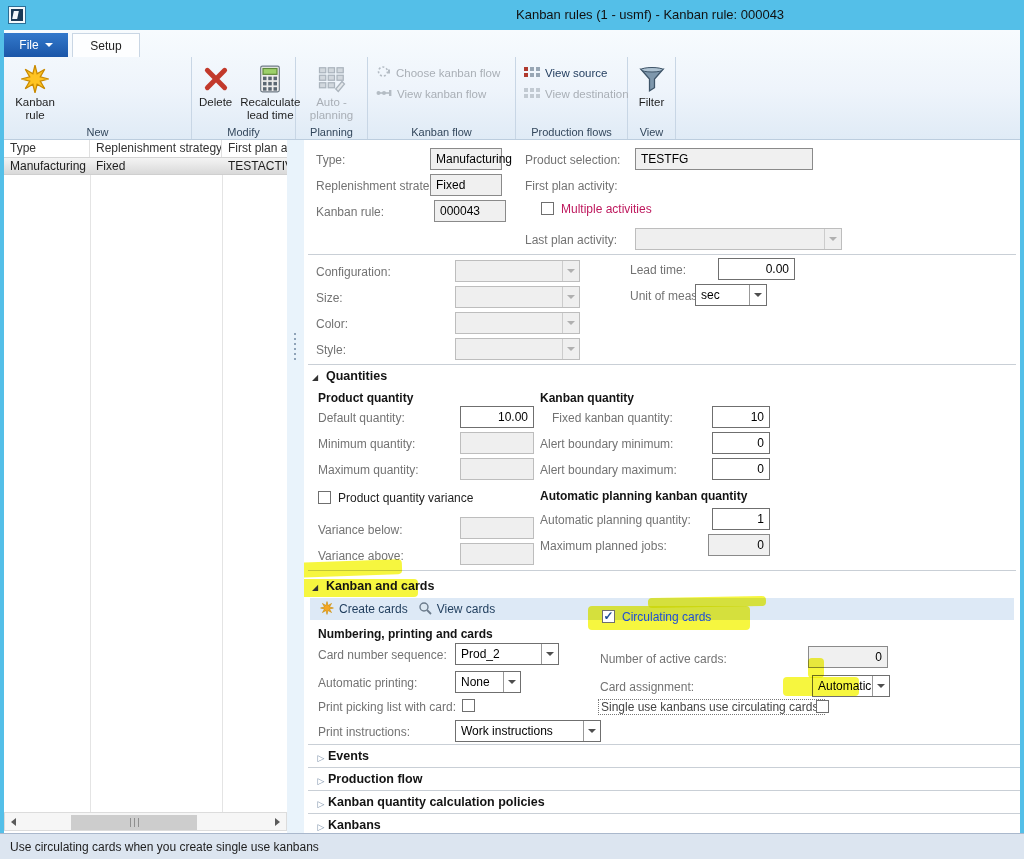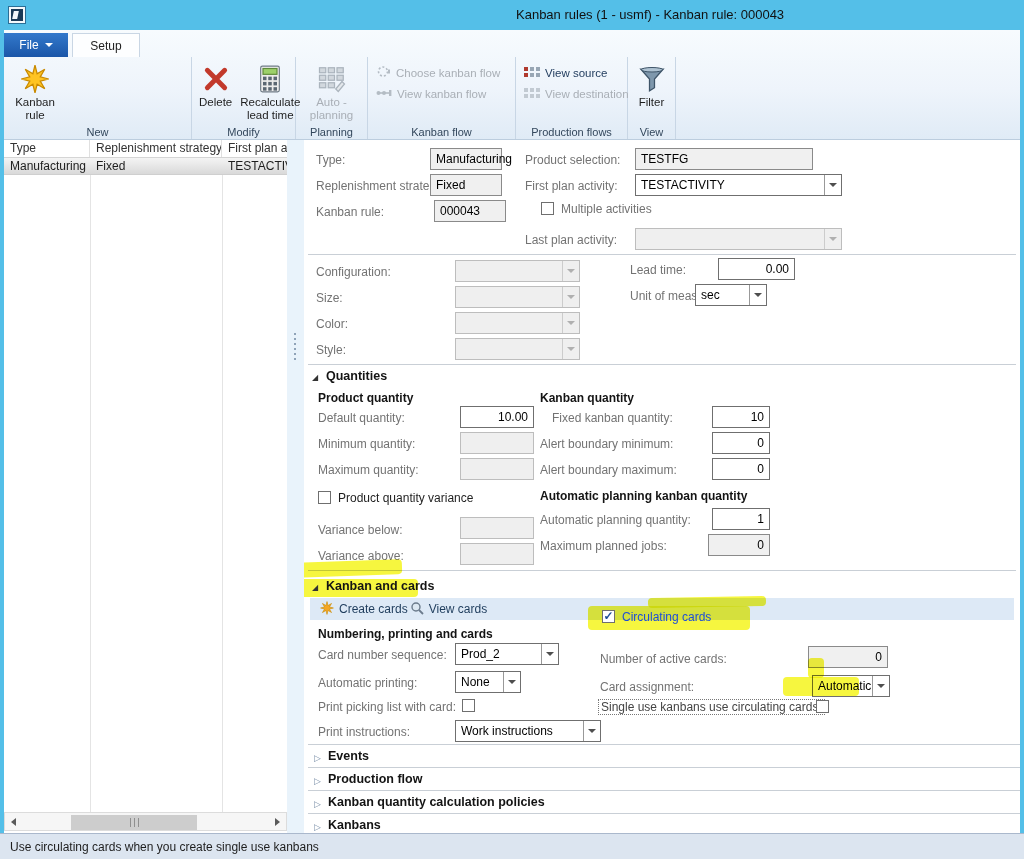--- a/index.html
+++ b/index.html
@@ -69,25 +69,25 @@
   .combo.dis .arw { border-left-color:#CCC; }
   .combo.dis .caret { border-top-color:#B0B0B0; }
   .cb { position:absolute; width:13px; height:13px; border:1px solid #6F6F6F; background:#fff; text-align:center; }
   .cb.checked::before { content:"✓"; display:block; font-size:12px; line-height:11px; font-weight:bold; color:#1C4C96; }
   .bold-sub { position:absolute; font-size:12px; font-weight:bold; color:#141414; white-space:nowrap; }
   .sec-h { position:absolute; font-size:12.5px; font-weight:bold; color:#141414; white-space:nowrap; z-index:2; }
   .tri-open { position:absolute; font-size:8px; color:#333; z-index:2; }
   .tri-open::before { content:"◢"; }
   .hr { position:absolute; left:4px; right:4px; height:1px; background:#C9CFD6; }
   .hl { position:absolute; background:#F4F40E; opacity:.8; mix-blend-mode:multiply; border-radius:4px; z-index:1; }
-  .crow { position:absolute; left:4px; right:0; height:23px; border-top:1px solid #C9CFD6; display:flex; align-items:center; }
+  .crow { position:absolute; left:4px; right:0; height:23px; border-top:1px solid #C9CFD6; display:flex; align-items:center;text-align:center; }
   .crow .t { width:14px; margin-left:6px; }
   .crow .t::before { content:"▷"; color:#7A8FA8; font-size:9px; }
   .crow .cl { font-size:12.5px; font-weight:bold; color:#141414; }
-  #cards-toolbar { position:absolute; left:6px; top:458px; width:704px; height:22px; background:#DDE9F6; display:flex; align-items:center; gap:2px; padding-left:10px; }
+  #cards-toolbar { position:absolute; left:6px; top:458px; width:704px; height:22px; background:#DDE9F6; display:flex; align-items:center; gap:10px; padding-left:10px; }
   .tbbtn { display:flex; align-items:center; gap:5px; font-size:12px; color:#1E3C5C; cursor:default; }
   .dotted-lbl { position:absolute; font-size:12px; color:#444; border:1px dotted #777; padding:0 2px; white-space:nowrap; }
 
   
   #statusbar { position:absolute; left:0; top:833px; width:1024px; height:26px; background:#DCE5F0; border-top:1px solid #AAB8CC; display:flex; align-items:center; padding-left:10px; font-size:12px; color:#1E1E1E; }
 </style>
 </head>
 <body>
 
 <div id="window">
@@ -308,28 +308,22 @@
     <div class="lbl" style="left:12px; top:13px">Type:</div>
     <div class="fld ro" style="left:126px; top:8px; width:72px">Manufacturing</div>
     <div class="lbl" style="left:12px; top:39px">Replenishment strategy:</div>
     <div class="fld ro" style="left:126px; top:34px; width:72px">Fixed</div>
     <div class="lbl" style="left:12px; top:65px">Kanban rule:</div>
     <div class="fld ro" style="left:130px; top:60px; width:72px">000043</div>
 
     <div class="lbl" style="left:221px; top:13px">Product selection:</div>
     <div class="fld ro" style="left:331px; top:8px; width:178px">TESTFG</div>
     <div class="lbl" style="left:221px; top:39px">First plan activity:</div>
-    <div class="combo" style="left:331px; top:34px; width:207px">
-      <span class="txt">TESTACTIVITY</span>
-      <span class="arw">
-          <span class="caret"></span>
-        </span>
-    </div>
     <span class="cb" style="left:237px; top:62px"></span>
-    <div class="lbl" style="left:257px; top:62px; color:#737373">Multiple activities</div>
+    <div class="lbl" style="left:257px; top:62px; color:#be185d">Multiple activities</div>
     <div class="lbl" style="left:221px; top:93px">Last plan activity:</div>
     <div class="combo dis" style="left:331px; top:88px; width:207px">
       <span class="txt"></span>
       <span class="arw">
           <span class="caret"></span>
         </span>
     </div>
 
     <div class="hr" style="top:114px"></div>
 

